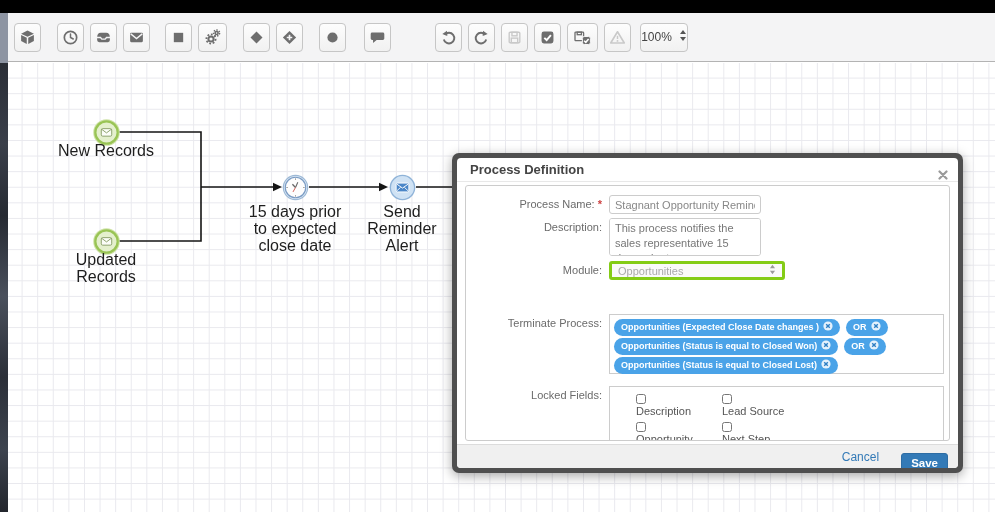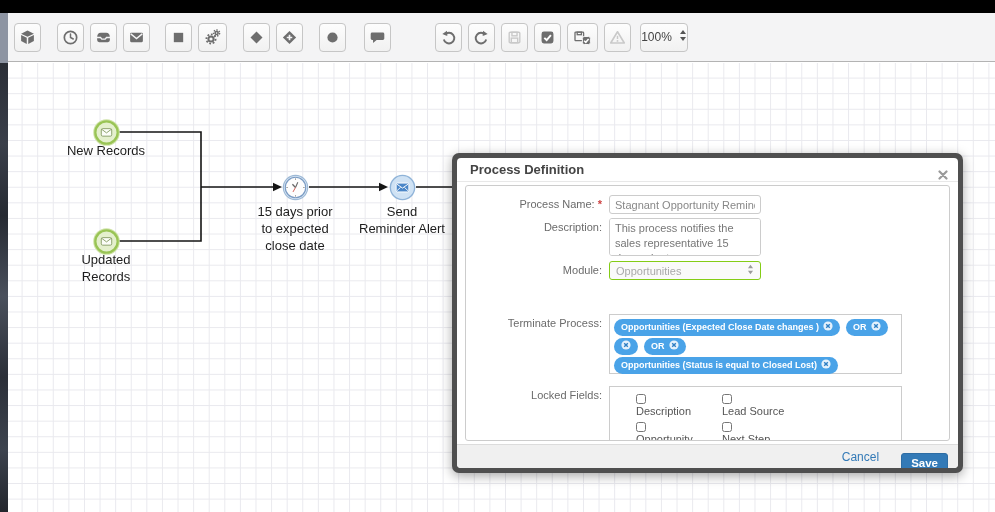--- a/index.html
+++ b/index.html
@@ -29,45 +29,45 @@
           font-size:12px; color:#444; }
 
   
   #canvas { position:absolute; left:8px; top:63px; width:987px; height:449px; background:#fff;
     background-image: linear-gradient(to right,#e9e9ee 1px,transparent 1px),
                       linear-gradient(to bottom,#e9e9ee 1px,transparent 1px);
     background-size:15.6px 15.6px; background-position:-2px -1px; }
   #connectors { position:absolute; left:0; top:0; pointer-events:none; z-index:2; }
   .node { position:absolute; width:27px; height:27px; z-index:3; }
   .node svg { display:block; }
-  .node-label { position:absolute; z-index:3; font-size:13px; color:#1e1e1e; text-align:center; line-height:17px; }
+  .node-label { position:absolute; z-index:3; font-size:16px; color:#1e1e1e; text-align:center; line-height:17px; }
 
   
   #modal { position:absolute; left:452px; top:153px; width:511px; height:320px;
            background:#4f4f4f; border-radius:7px; padding:5px; z-index:10;
            box-shadow:0 3px 12px rgba(0,0,0,.35); }
   #modal-inner { background:#fff; border-radius:4px; width:100%; height:100%; overflow:hidden;
                  display:flex; flex-direction:column; }
   #modal-header { height:24px; line-height:23px; padding:0 13px; border-bottom:1px solid #e8e8e8;
                   font-size:13px; font-weight:bold; color:#444; position:relative; flex:0 0 auto; }
   #modal-close { position:absolute; right:10px; top:6px; cursor:pointer; }
   #modal-body { flex:1 1 auto; padding:3px 8px; }
   #form-box { border:1px solid #ccc; border-radius:3px; height:256px; padding-top:9px; overflow:hidden; }
   .frow { display:flex; align-items:flex-start; }
   .frow .flabel { width:143px; flex:0 0 auto; text-align:right; padding-right:7px; padding-top:3px;
                   font-size:11px; color:#6b6b6b; }
   .req { color:#cc3f3f; font-weight:bold; }
   .txt-input { width:152px; height:19px; border:1px solid #ccc; border-radius:3px; padding:0 5px;
                font-size:11px; color:#888; font-family:"Liberation Sans",sans-serif; }
   .txt-area { width:152px; height:38px; border:1px solid #ccc; border-radius:3px; padding:2px 5px;
               font-size:11px; line-height:15px; color:#777; resize:none; font-family:"Liberation Sans",sans-serif; }
-  .select-box { width:152px; height:19px; border:1px solid #84cc16; border-radius:3px; background:#fafafa;
+  .select-box { width:176px; height:19px; border:3px solid #84cc16; border-radius:3px; background:#fafafa;
                 display:flex; align-items:center; justify-content:space-between; padding:0 6px;
                 font-size:11px; color:#a9a9a9; }
-  .panel-box { width:293px; border:1px solid #ccc; background:#fff; }
+  .panel-box { width:335px; border:1px solid #ccc; background:#fff; }
   #terminate-box { height:60px; padding:3px 4px; }
   .tag-row { display:flex; align-items:center; gap:6px; height:19px; }
   .pill { display:inline-flex; align-items:center; gap:4px; background:#4aa3e8; color:#fff;
           font-size:9px; font-weight:bold; padding:2px 7px; border-radius:9px; line-height:11px; white-space:nowrap; }
   #locked-box { height:68px; padding:6px 0 0 26px; display:grid; grid-template-columns:86px 130px; }
   .chk-item { display:flex; align-items:flex-start; margin-bottom:3px; font-size:11px; color:#555; line-height:14px;flex-direction:column; }
   .chk-item input { width:10px; height:10px; margin:1px 5px 0 0; flex:0 0 auto; }
   .chk-text { max-width:80px; }
   #modal-footer { flex:0 0 auto; height:25px; background:#f0f0f0; border-top:1px solid #dcdcdc;
                   display:flex; align-items:center; justify-content:flex-end; gap:22px; padding-right:10px; }
@@ -358,20 +358,21 @@
                 <span class="pill">
                     <span>OR</span>
                     <span><svg width="10" height="10" viewBox="0 0 10 10">
                         <circle cx="5" cy="5" r="4.6" fill="#ffffff" opacity="0.85"></circle>
                         <path d="M3.2 3.2 L6.8 6.8 M6.8 3.2 L3.2 6.8" stroke="#2e7fc4" stroke-width="1.4"></path>
                       </svg></span>
                   </span>
               </div>
               <div class="tag-row">
                 <span class="pill">
+                    <span>Opportunities (Status is equal to Closed Won)</span>
                     <span><svg width="10" height="10" viewBox="0 0 10 10">
                         <circle cx="5" cy="5" r="4.6" fill="#ffffff" opacity="0.85"></circle>
                         <path d="M3.2 3.2 L6.8 6.8 M6.8 3.2 L3.2 6.8" stroke="#2e7fc4" stroke-width="1.4"></path>
                       </svg></span>
                   </span>
                 <span class="pill">
                     <span>OR</span>
                     <span><svg width="10" height="10" viewBox="0 0 10 10">
                         <circle cx="5" cy="5" r="4.6" fill="#ffffff" opacity="0.85"></circle>
                         <path d="M3.2 3.2 L6.8 6.8 M6.8 3.2 L3.2 6.8" stroke="#2e7fc4" stroke-width="1.4"></path>

